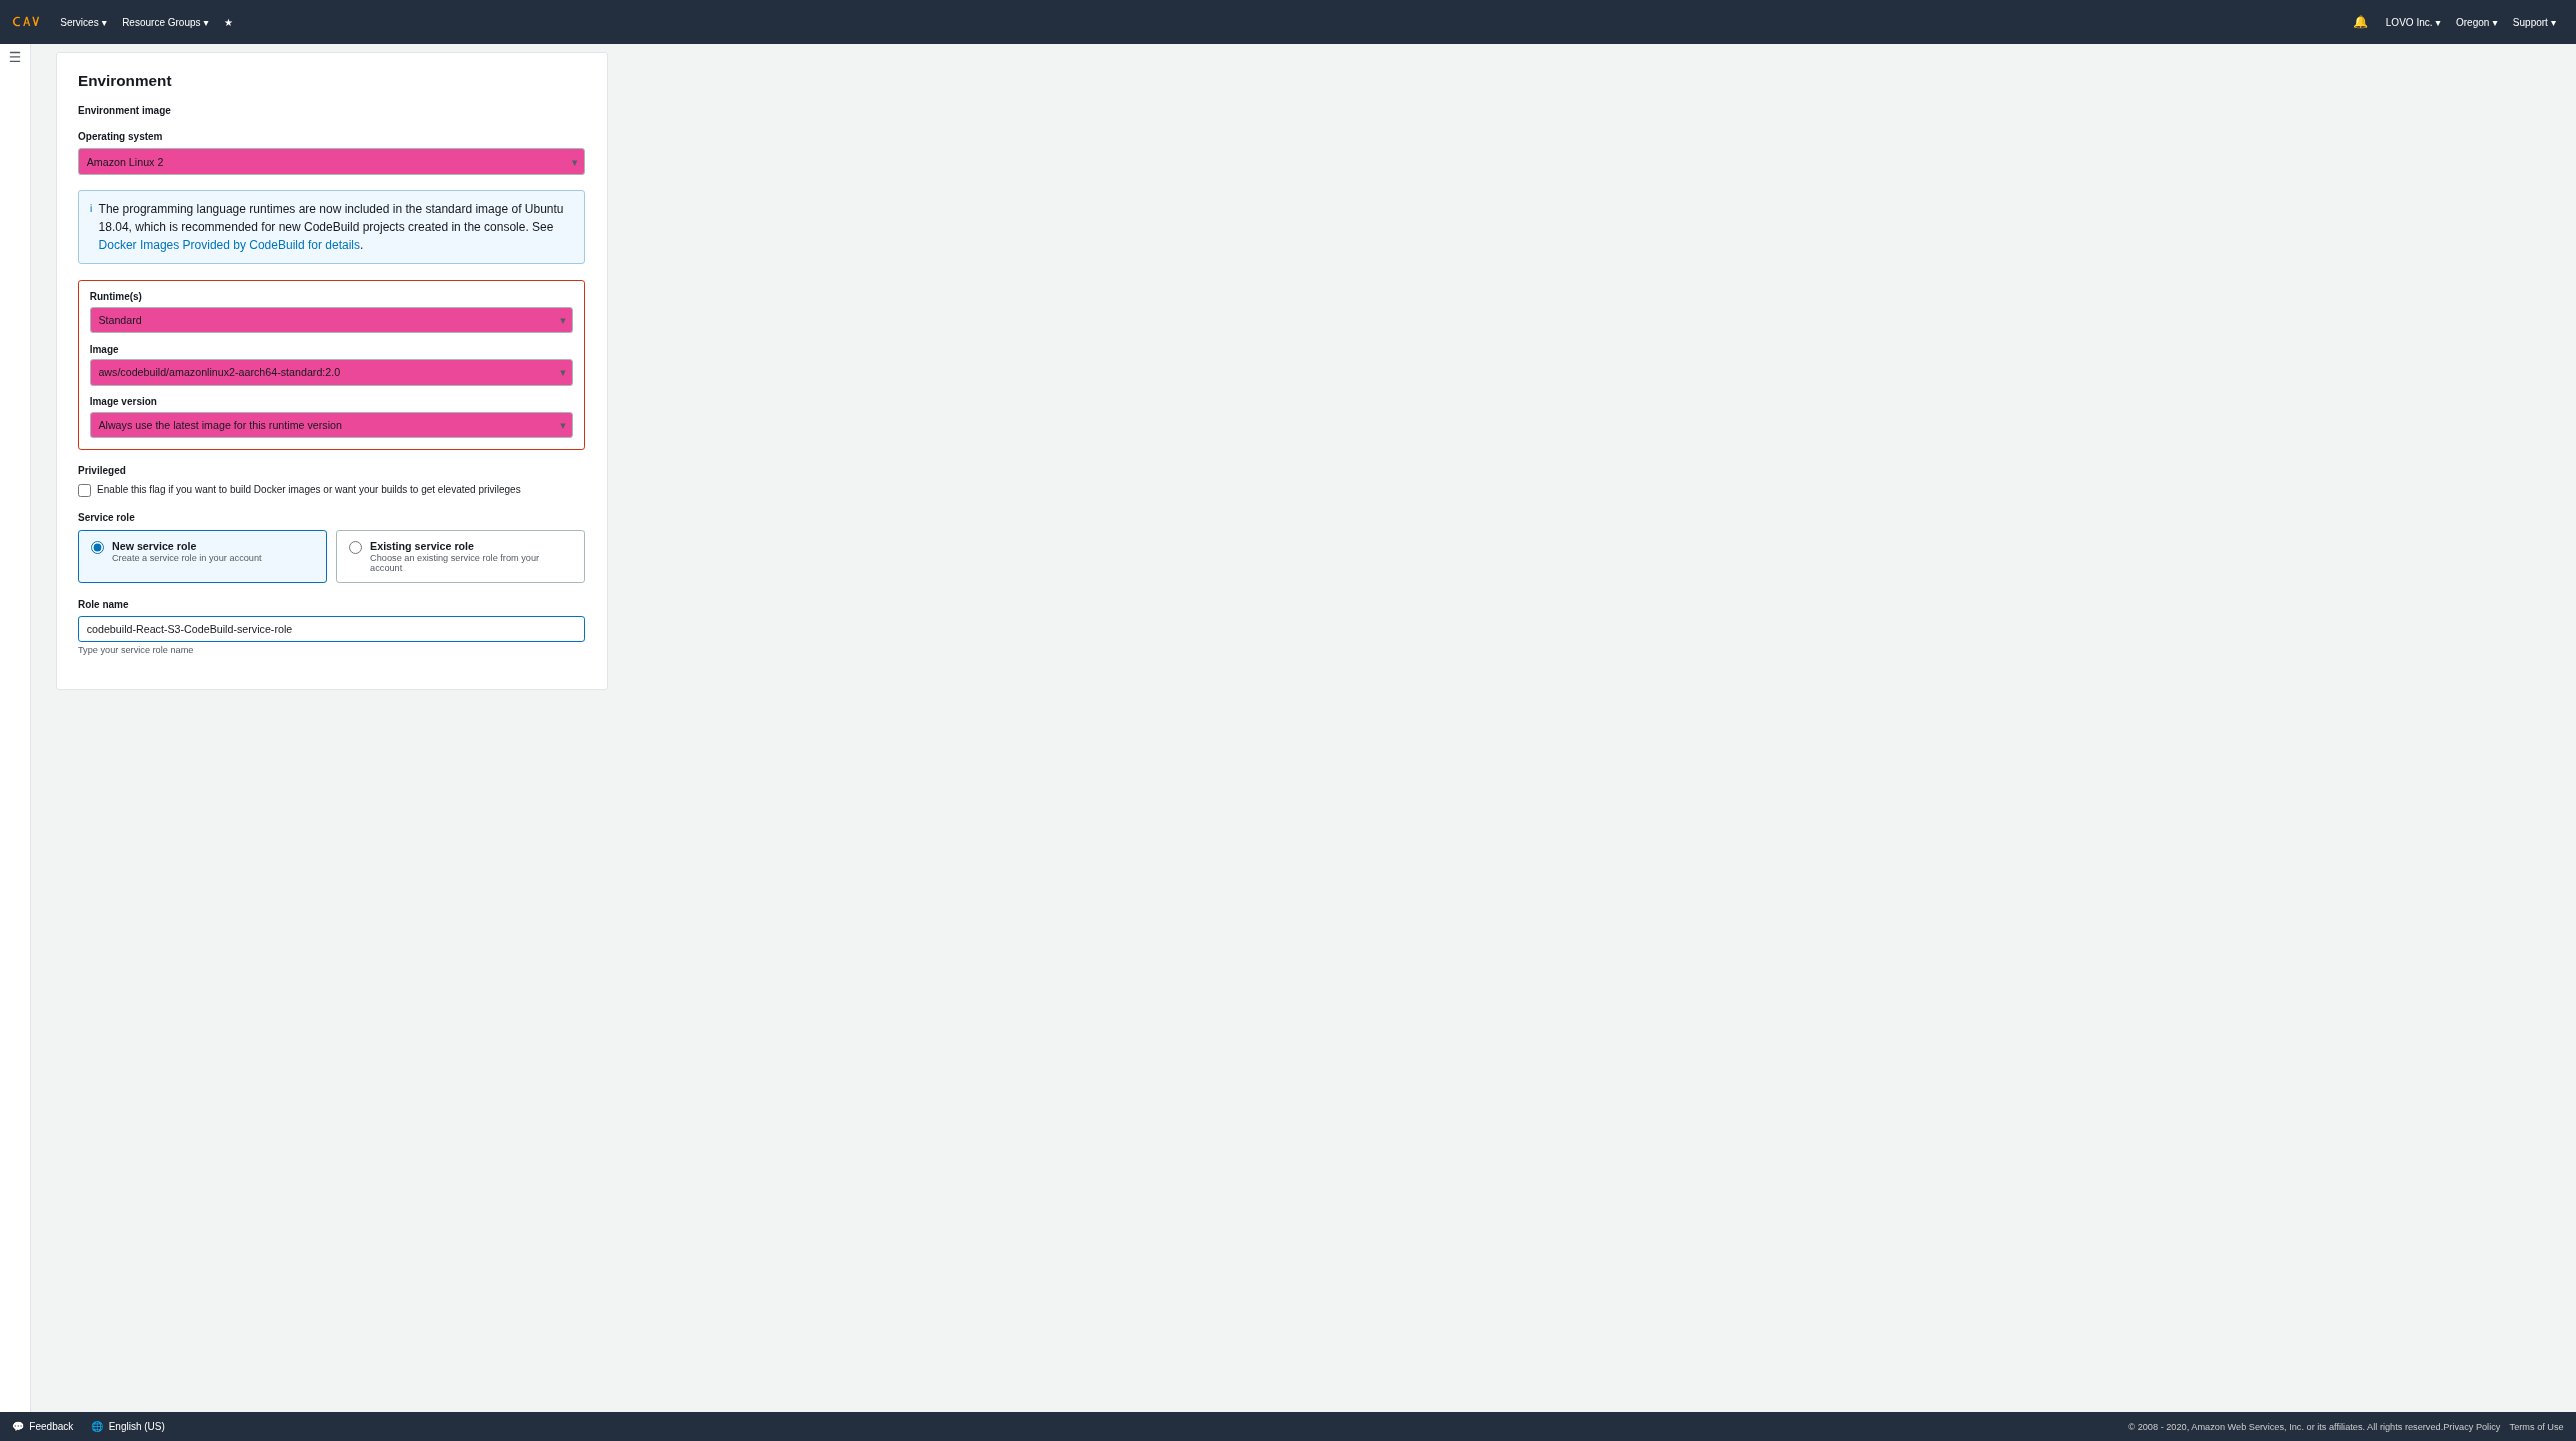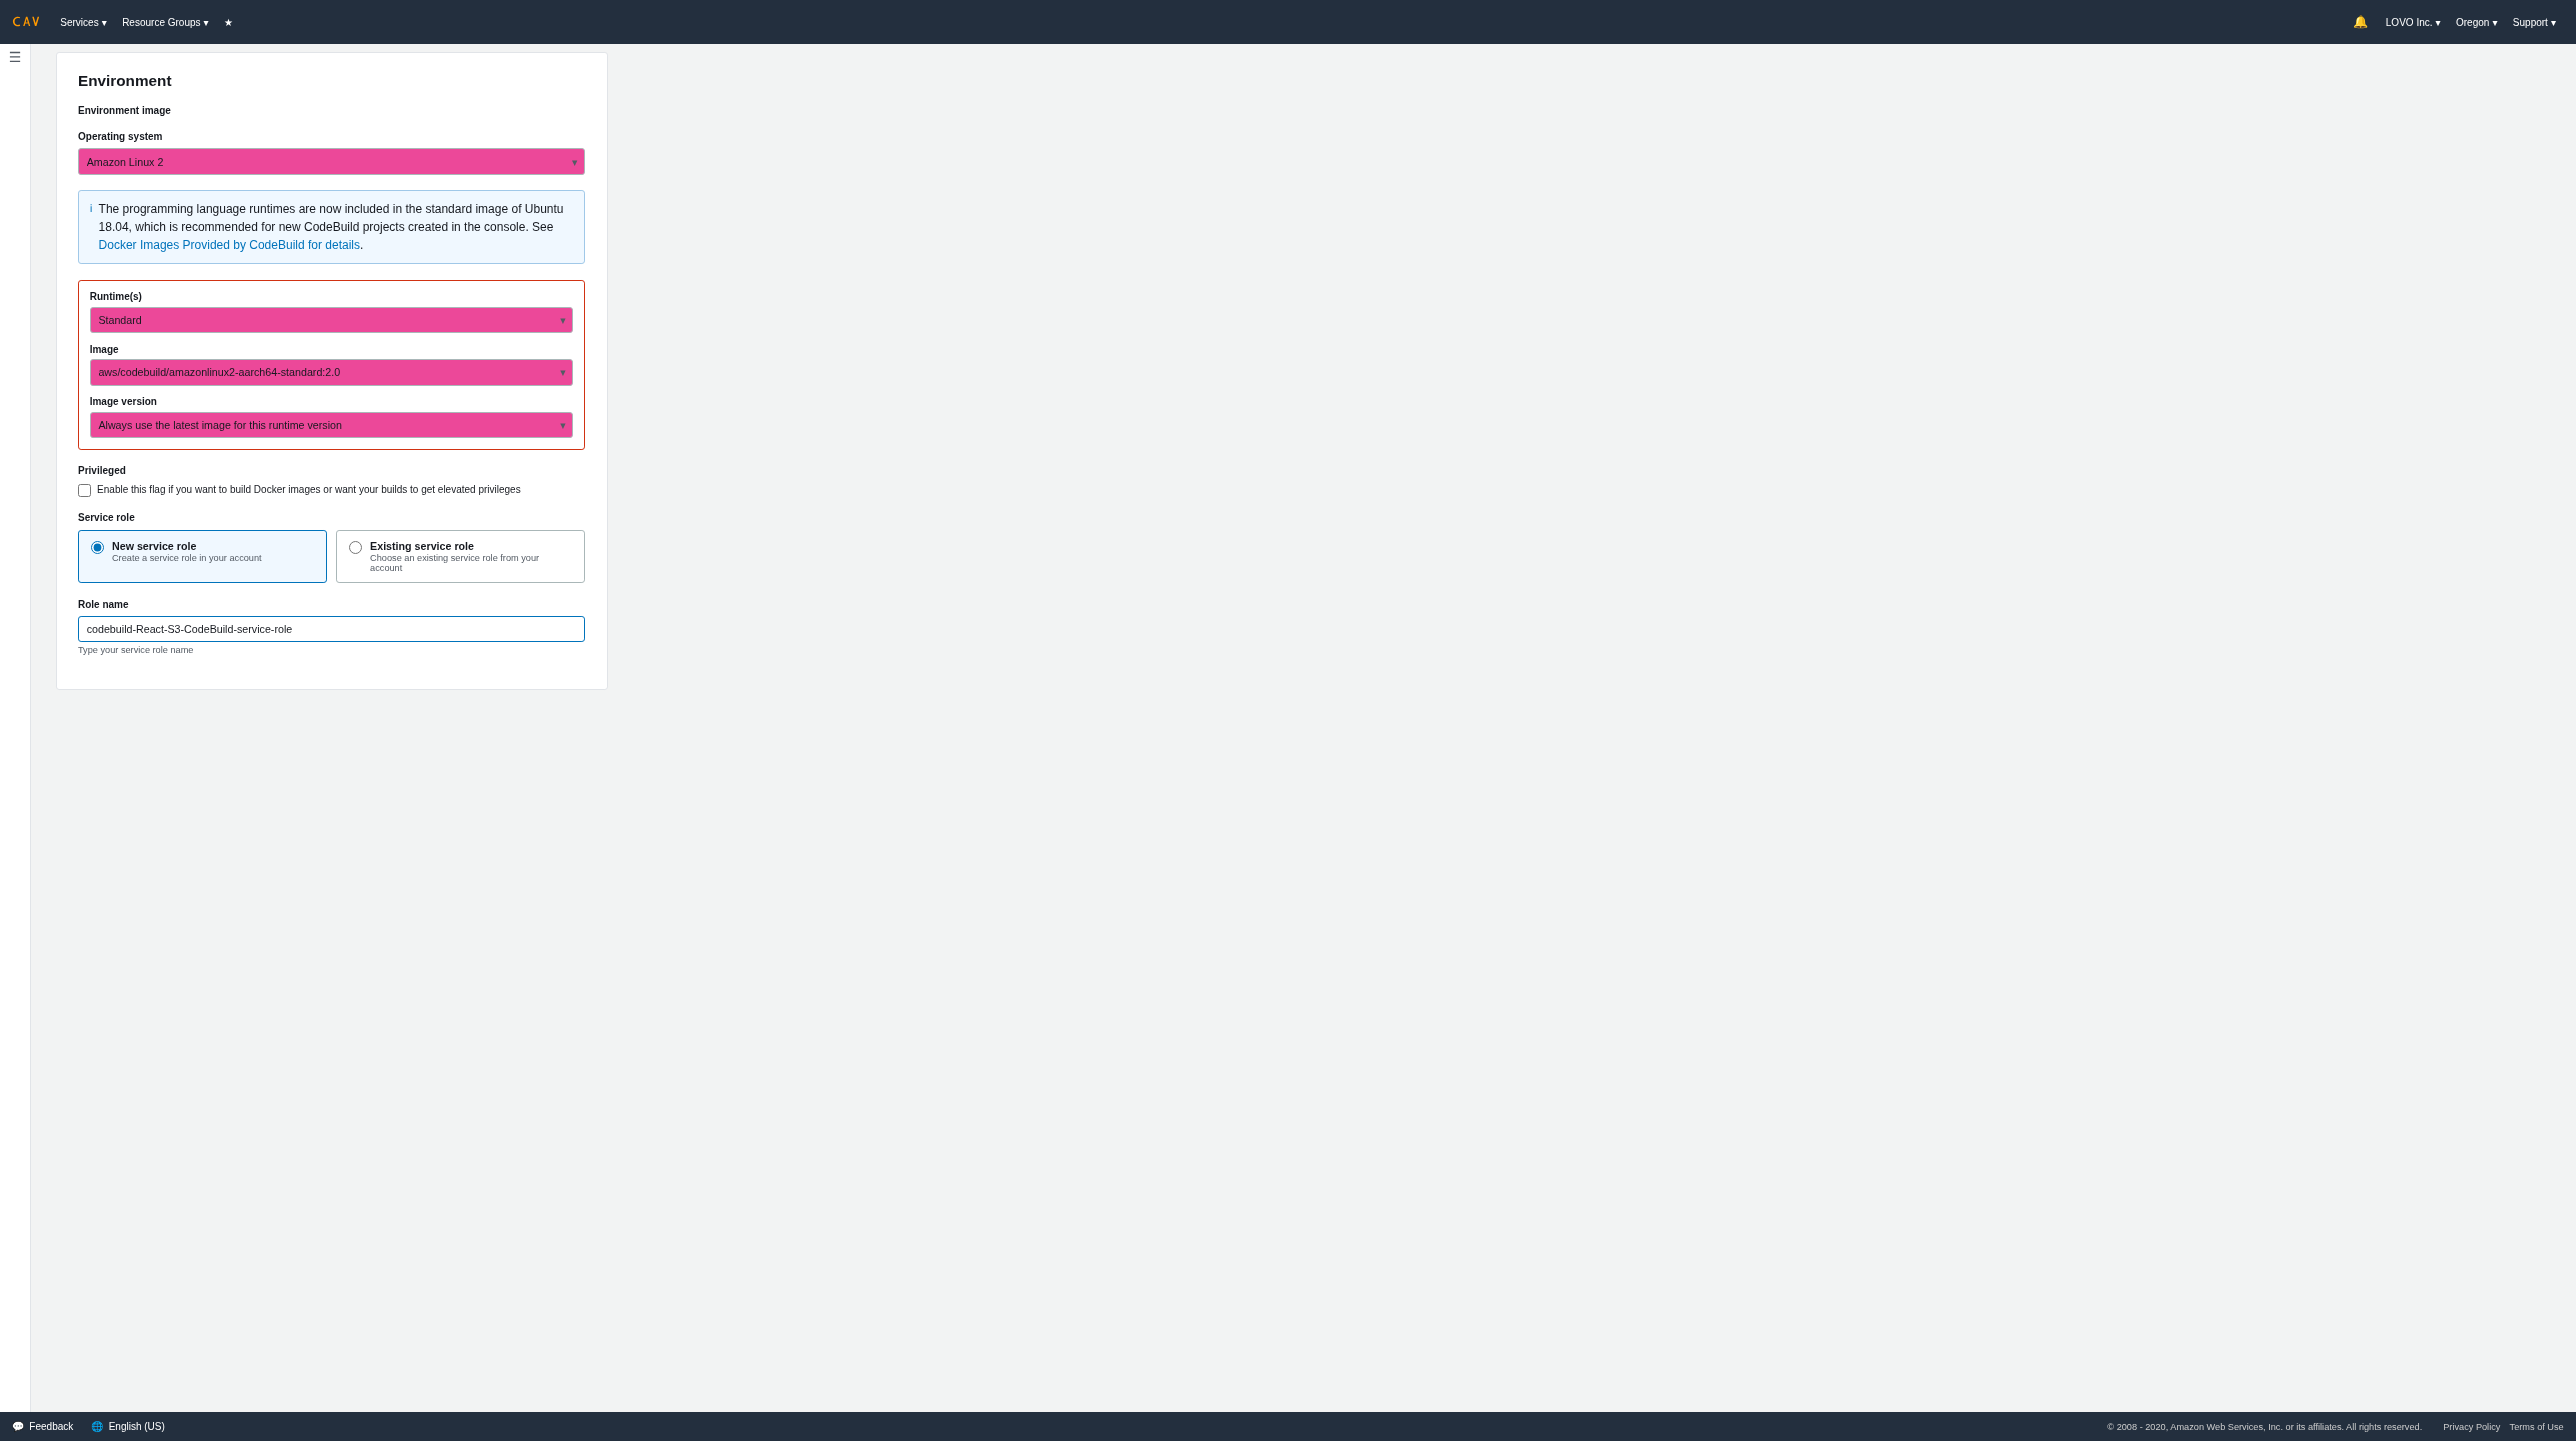--- a/index.html
+++ b/index.html
@@ -259,21 +259,21 @@
       color: #fff;
       font-size: 10px;
       cursor: pointer;
       display: flex;
       align-items: center;
       gap: 4.6px;
     }
     .footer-right {
       display: flex;
       align-items: center;
-      gap: 21px;
+      gap: 0;
     }
     .footer-copyright {
       color: #ccc;
       font-size: 9.2px;
     }
     .footer-links {
       display: flex;
       gap: 9.2px;
     }
     .footer-link {

